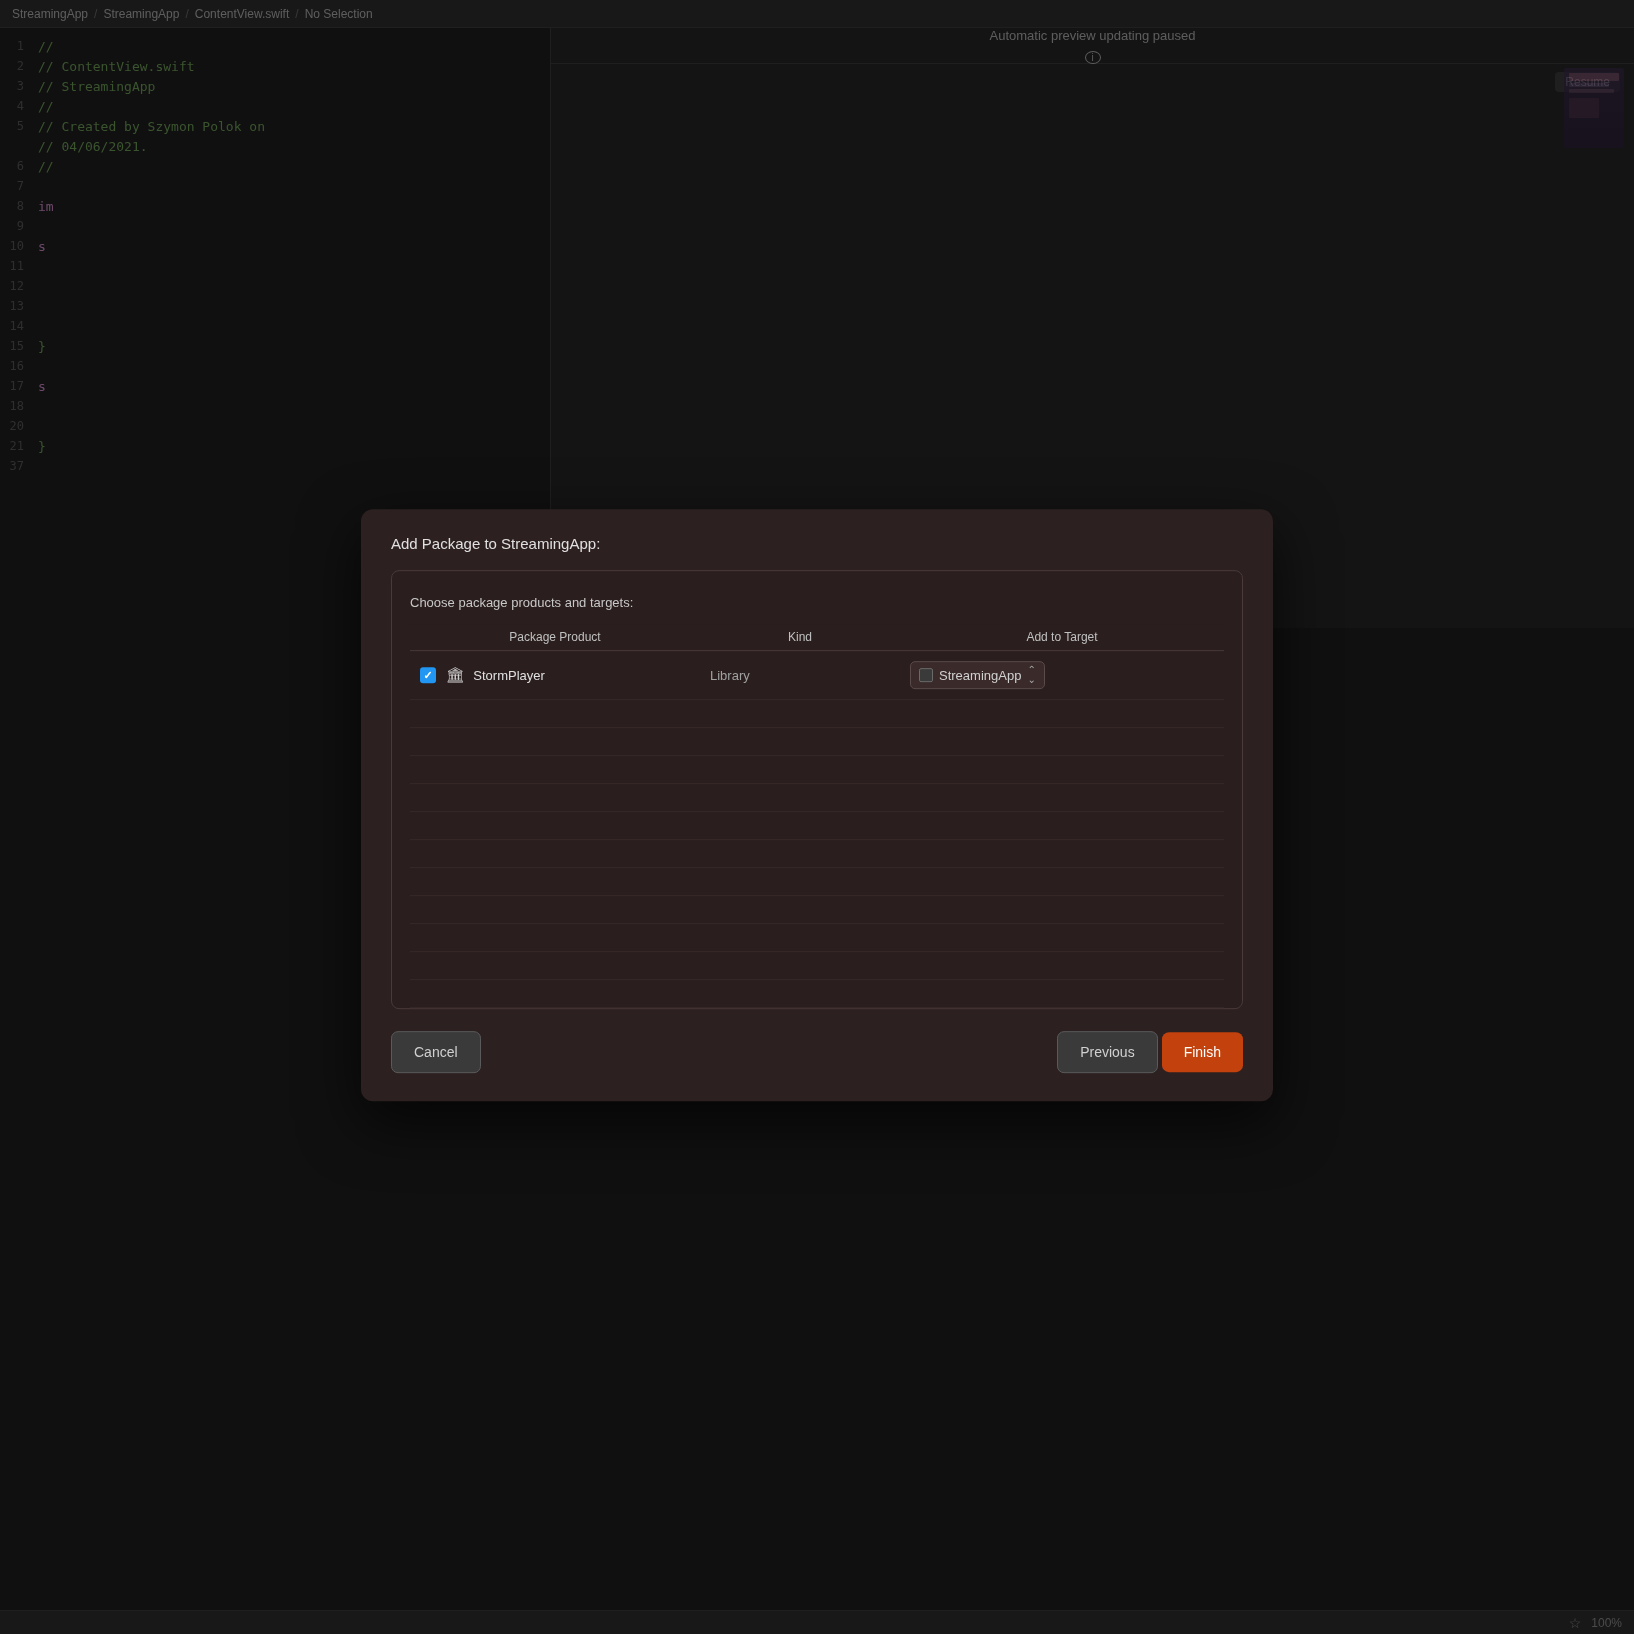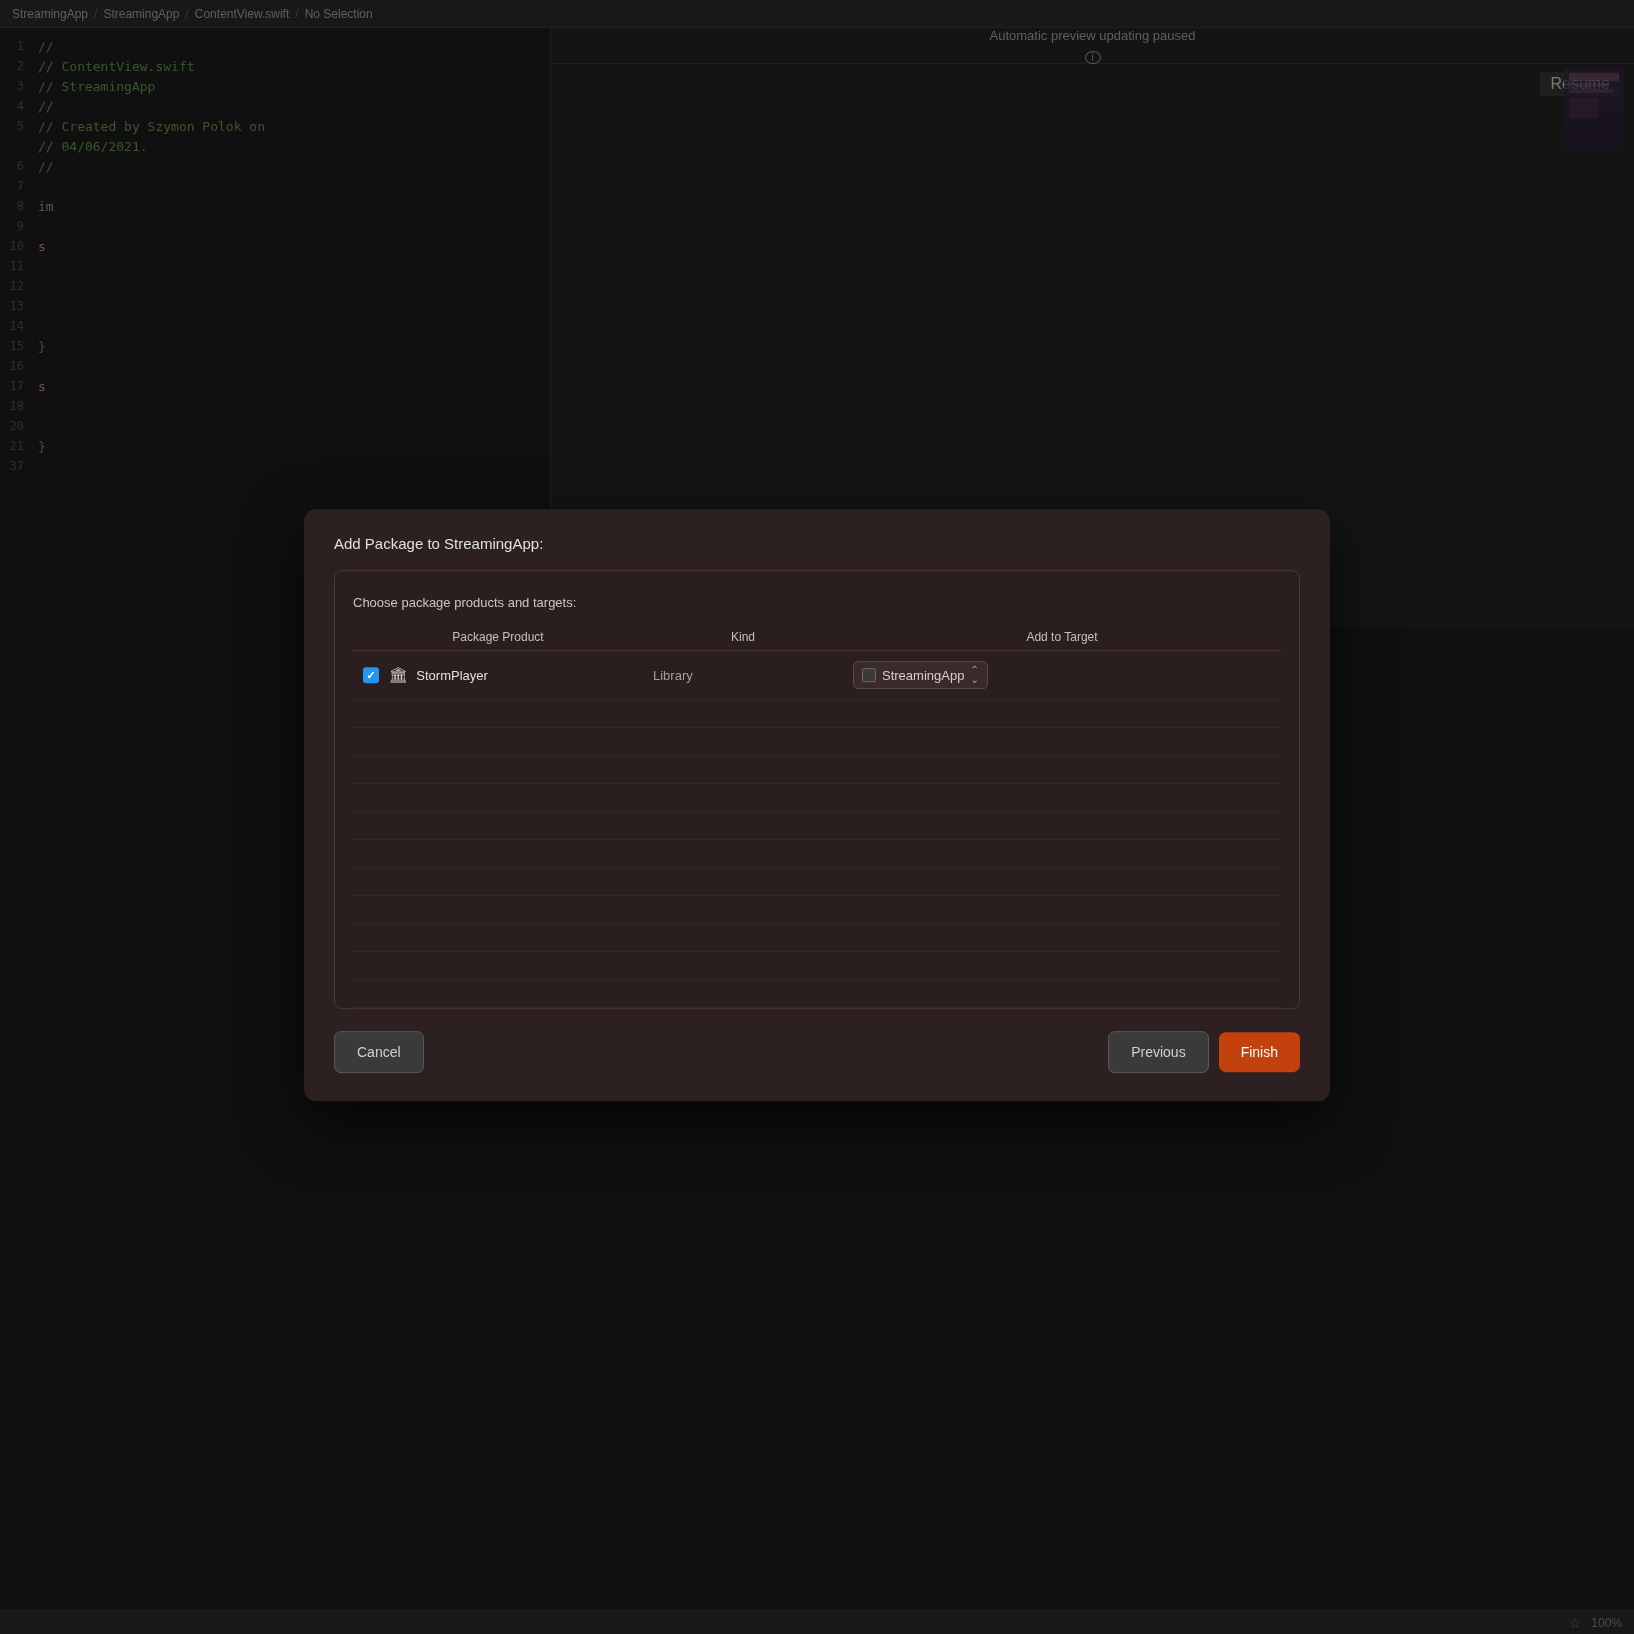--- a/index.html
+++ b/index.html
@@ -114,21 +114,21 @@
       font-size: 10px;
     }
 
     .resume-btn {
       margin-left: auto;
       background: #3a3a3a;
       color: #ddd;
       border: none;
       padding: 3px 10px;
       border-radius: 4px;
-      font-size: 16px;
+      font-size: 12px;
       cursor: pointer;
     }
 
     
     .preview-minimap {
       position: absolute;
       top: 40px;
       right: 10px;
       width: 60px;
       height: 80px;
@@ -145,21 +145,21 @@
       background: rgba(0,0,0,0.45);
       z-index: 10;
     }
 
     
     .modal {
       position: absolute;
       top: 50%;
       left: 50%;
       transform: translate(-50%, -52%);
-      width: 1026px;
+      width: 912px;
       background: #2d2020;
       border-radius: 12px;
       box-shadow: 0 20px 60px rgba(0,0,0,0.7);
       z-index: 20;
       padding: 26px 30px 28px;
     }
 
     .modal-title {
       font-size: 15px;
       font-weight: 500;
@@ -313,21 +313,21 @@
     }
 
     .btn-finish {
       background: #c2410c;
       color: #ffffff;
       font-weight: 500;
     }
 
     .footer-right {
       display: flex;
-      gap: 10px;
+      gap: 4px;
       align-items: center;
     }
 
     .status-bar {
       position: absolute;
       bottom: 0;
       left: 0;
       width: 100%;
       height: 24px;
       background: #2d2d2d;

